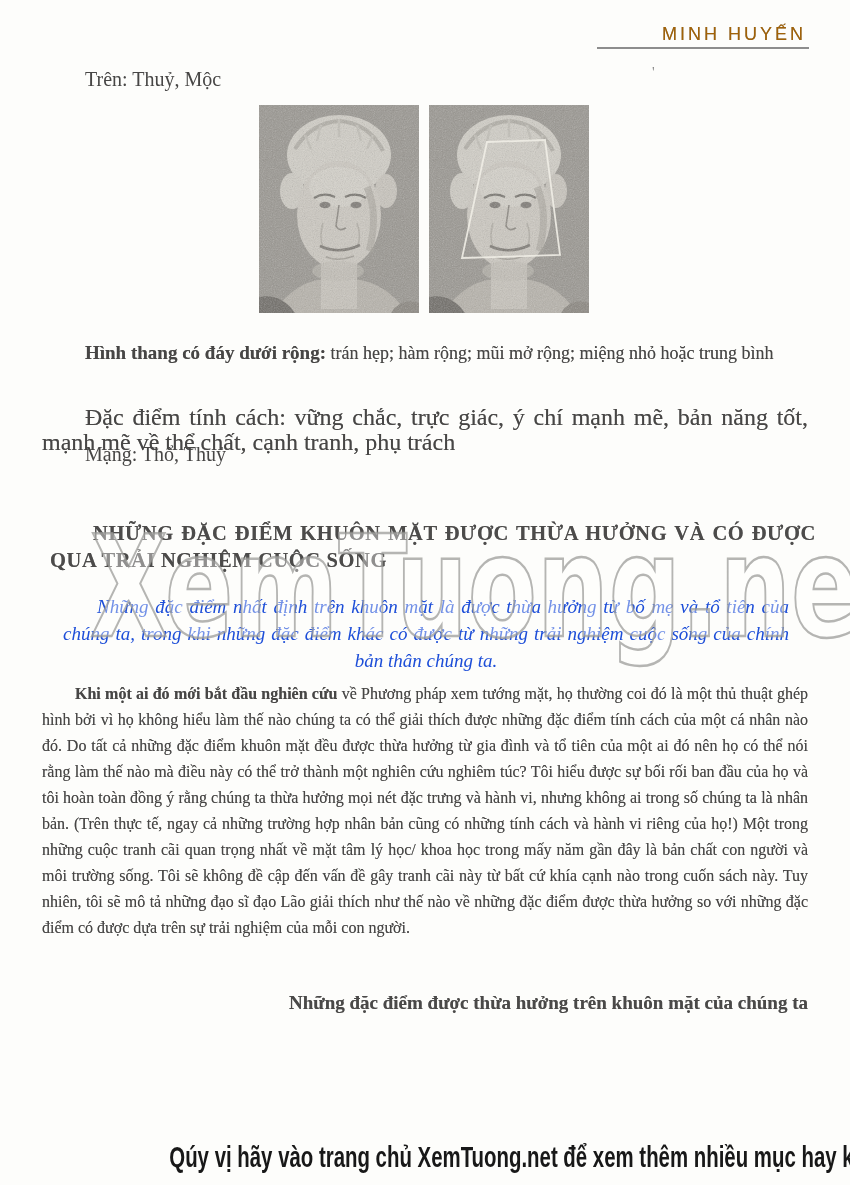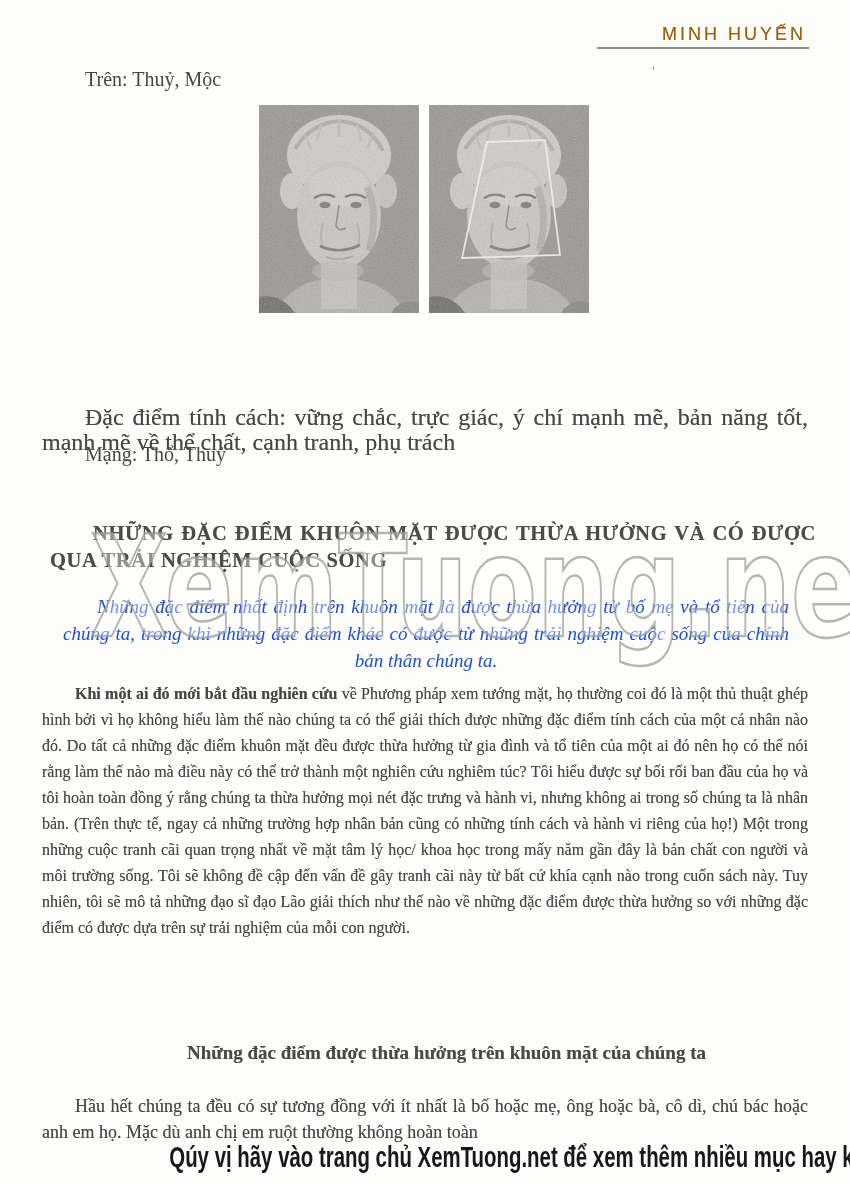--- a/index.html
+++ b/index.html
@@ -30,21 +30,21 @@
   .p-traits{top:381px;font-size:24px;line-height:25px;text-indent:43px;}
   .heading{
     top:512px;font-weight:bold;font-size:20.5px;line-height:27px;
     text-indent:43px;letter-spacing:.6px;color:#4c4b4a;
   }
   .intro-italic{
     top:574px;left:63px;width:726px;font-style:italic;font-size:19px;line-height:27px;
     text-indent:34px;text-align:justify;text-align-last:center;color:#1d4ed8;
   }
   .para1{top:648px;font-size:16px;line-height:26px;text-indent:33px;margin-top:33px;}
-  .subheading{top:1042px;font-weight:bold;font-size:19px;text-indent:43px;text-align:center;color:#4a4948;}
+  .subheading{top:992px;font-weight:bold;font-size:19px;text-indent:43px;text-align:right;color:#4a4948;}
   .para2{top:1076px;font-size:18px;line-height:25.5px;text-indent:33px;}
   
   .watermark{
     top:518px;left:90px;z-index:6;pointer-events:none;
     font-family:"DejaVu Sans", sans-serif;font-weight:bold;
     font-size:140px;line-height:140px;white-space:nowrap;
     transform:scaleX(0.72);transform-origin:left top;
     color:rgba(255,255,255,0.38);
     -webkit-text-stroke:2.5px rgba(152,152,150,0.72);
   }
@@ -101,34 +101,34 @@
 
     <g>
       <use href="#portrait"></use>
     </g>
     <g transform="translate(170,0)">
       <use href="#portrait"></use>
       <polygon points="58,37 116,35 131,150 33,153" fill="none" stroke="#f0ede6" stroke-width="1.8" opacity="0.9"></polygon>
     </g>
   </svg>
 
+  <p class="abs bodyblock p-lead"><b>Hình thang có đáy dưới rộng:</b><span> trán hẹp; hàm rộng; mũi mở rộng; miệng nhỏ hoặc trung bình</span></p>
 
   <p class="abs bodyblock p-traits">Đặc điểm tính cách: vững chắc, trực giác, ý chí mạnh mẽ, bản năng tốt, mạnh mẽ về thể chất, cạnh tranh, phụ trách</p>
 
   <div class="abs mang-bottom">Mạng: Thổ, Thuỷ</div>
 
   <h2 class="abs bodyblock heading" style="margin:8px;">NHỮNG ĐẶC ĐIỂM KHUÔN MẶT ĐƯỢC THỪA HƯỞNG VÀ CÓ ĐƯỢC QUA TRẢI NGHIỆM CUỘC SỐNG</h2>
 
   <p class="abs intro-italic">Những đặc điểm nhất định trên khuôn mặt là được thừa hưởng từ bố mẹ và tổ tiên của chúng ta, trong khi những đặc điểm khác có được từ những trải nghiệm cuộc sống của chính bản thân chúng ta.</p>
 
   <p class="abs bodyblock para1"><b>Khi một ai đó mới bắt đầu nghiên cứu</b><span> về Phương pháp xem tướng mặt, họ thường coi đó là một thủ thuật ghép hình bởi vì họ không hiểu làm thế nào chúng ta có thể giải thích được những đặc điểm tính cách của một cá nhân nào đó. Do tất cả những đặc điểm khuôn mặt đều được thừa hưởng từ gia đình và tổ tiên của một ai đó nên họ có thể nói rằng làm thế nào mà điều này có thể trở thành một nghiên cứu nghiêm túc? Tôi hiểu được sự bối rối ban đầu của họ và tôi hoàn toàn đồng ý rằng chúng ta thừa hưởng mọi nét đặc trưng và hành vi, nhưng không ai trong số chúng ta là nhân bản. (Trên thực tế, ngay cả những trường hợp nhân bản cũng có những tính cách và hành vi riêng của họ!) Một trong những cuộc tranh cãi quan trọng nhất về mặt tâm lý học/ khoa học trong mấy năm gần đây là bản chất con người và môi trường sống. Tôi sẽ không đề cập đến vấn đề gây tranh cãi này từ bất cứ khía cạnh nào trong cuốn sách này. Tuy nhiên, tôi sẽ mô tả những đạo sĩ đạo Lão giải thích như thế nào về những đặc điểm được thừa hưởng so với những đặc điểm có được dựa trên sự trải nghiệm của mỗi con người.</span></p>
 
   <h3 class="abs bodyblock subheading" style="margin:0;">Những đặc điểm được thừa hưởng trên khuôn mặt của chúng ta</h3>
 
-  <p class="abs bodyblock para2">Hầu hết chúng ta đều có sự tương đồng với ít nhất là bố hoặc mẹ, ông hoặc bà, cô dì, chú bác hoặc anh em họ. Mặc dù anh chị em ruột thường không hoàn toàn</p>
 
   <div class="abs watermark">XemTuong.net</div>
 
   <div class="abs footer">
     <span>Qúy vị hãy vào trang chủ XemTuong.net để xem thêm nhiều mục hay khác</span>
   </div>
 
 </div>
 
 </body></html>

